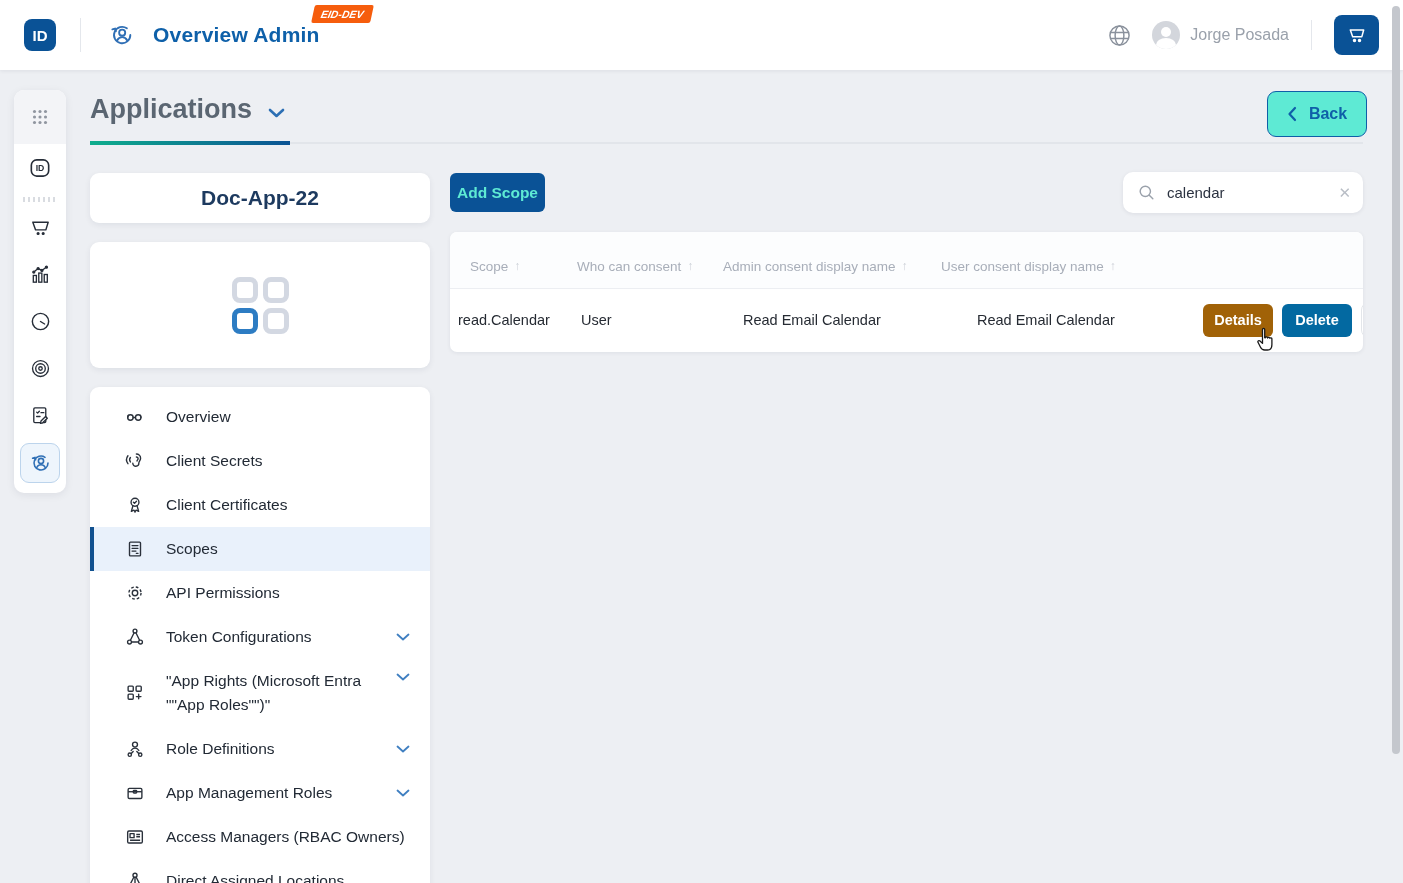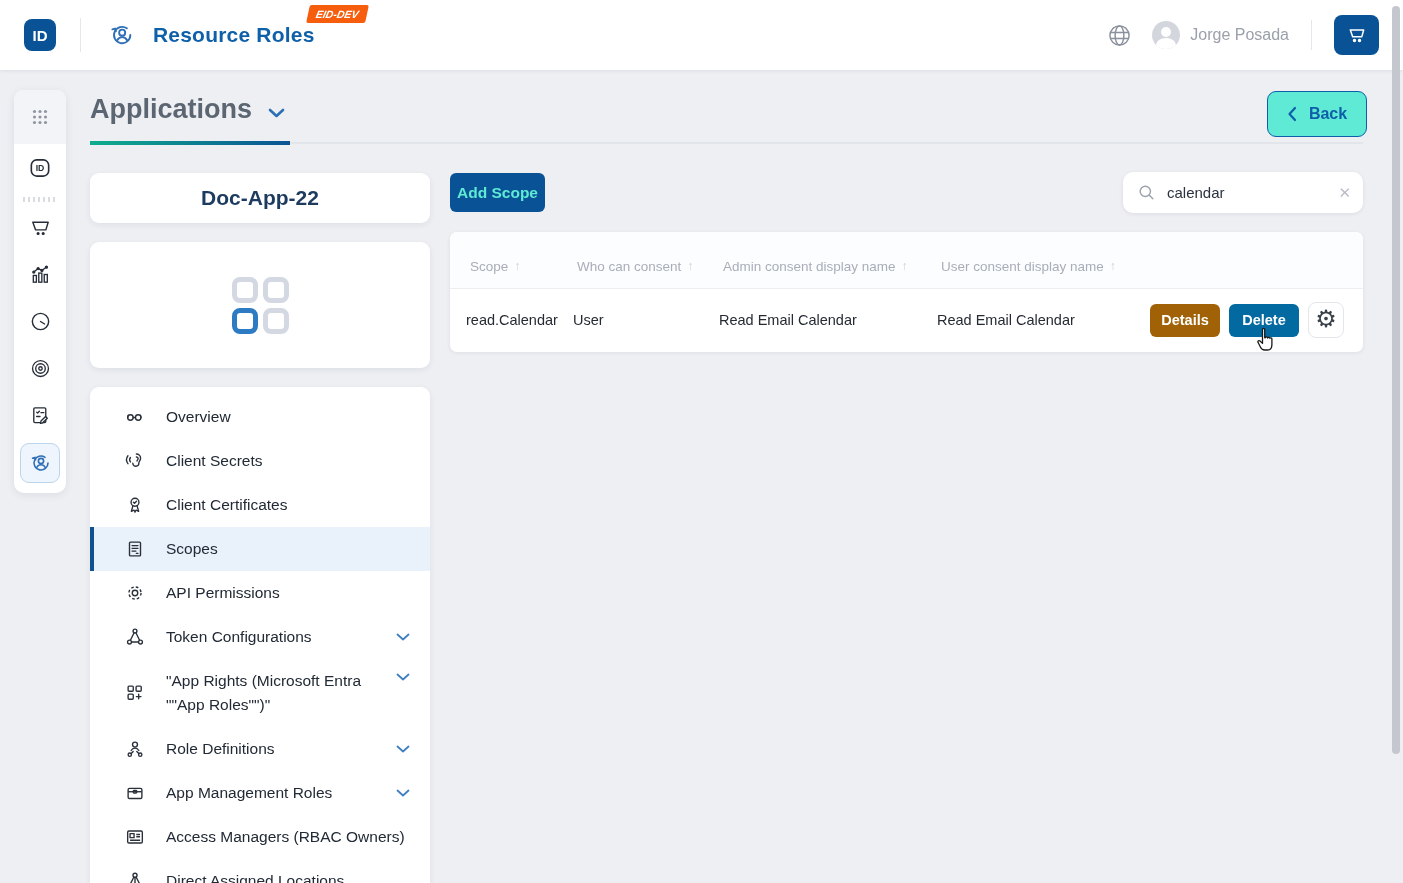--- a/index.html
+++ b/index.html
@@ -83,21 +83,21 @@
                       font-family:"Liberation Sans",sans-serif; min-width:0; }
   .search-clear { color:#b9bec6; font-size:15px; cursor:pointer; }
 
   .table-card { position:absolute; left:450px; top:232px; width:913px; height:120px; background:#fff;
                 border-radius:7px; box-shadow:0 1px 4px rgba(20,30,50,.07); overflow:hidden; }
   .thead { height:57px; background:#fcfdfe; border-bottom:1px solid #eceef2; display:grid;
            grid-template-columns:107px 146px 218px 210px 1fr; align-items:center; padding:12px 19px 0 20px; }
   .th { color:#a8aeb9; font-size:13.5px; display:flex; align-items:center; gap:6px; cursor:pointer; }
   .th .arrow { color:#ccd0d7; font-size:12px; }
   .trow { height:62px; display:grid; grid-template-columns:107px 146px 218px 210px 1fr; align-items:center;
-          padding:0 19px 0 16px; }
+          padding:0 19px 0 8px;gap:16px; }
   .td { color:#262b33; font-size:14.5px; }
   .row-actions { display:flex; align-items:center; justify-content:flex-end; gap:9px; }
   .btn-details { width:70px; height:33px; background:#a16207; color:#fff; border:none; border-radius:6px;
                  font-size:14.5px; font-weight:bold; cursor:pointer; font-family:"Liberation Sans",sans-serif; }
   .btn-delete  { width:70px; height:33px; background:#0369a1; color:#fff; border:none; border-radius:6px;
                  font-size:14.5px; font-weight:bold; cursor:pointer; font-family:Liberation Sans, sans-serif; }
   .btn-gear { width:36px; height:36px; background:#fff; border:1px solid #e3e6ea; border-radius:8px;
               color:#3a4149; font-size:24px; line-height:1; cursor:pointer; display:flex; align-items:center;
               justify-content:center; padding-bottom:2px; }
 
@@ -122,21 +122,21 @@
     <div class="topbar-divider"></div>
     <div class="brand">
       <span class="nicon" style="color:#2f6fb5">
         <svg width="28" height="28" viewBox="0 0 24 24" fill="none" stroke="currentColor" stroke-width="1.6" stroke-linecap="round">
           <circle cx="13" cy="10" r="2.6"></circle>
           <path d="M8.8 16.5a4.6 4.6 0 0 1 8.4 0"></path>
           <path d="M20 12a7 7 0 1 1-3-5.7"></path>
           <path d="M4.6 7.2 6.9 6.5 7.6 8.8"></path>
         </svg>
       </span>
-      <span class="brand-title">Resource Roles</span>
+      <span class="brand-title">Overview Admin</span>
       <span class="env-badge">EID-DEV</span>
     </div>
     <div class="topbar-right">
       <span style="color:#8a919c; cursor:pointer;">
         <svg width="25" height="25" viewBox="0 0 24 24" fill="none" stroke="currentColor" stroke-width="1.4">
           <circle cx="12" cy="12" r="9.2"></circle>
           <ellipse cx="12" cy="12" rx="4.2" ry="9.2"></ellipse>
           <path d="M3.2 9.2h17.6M3.2 14.8h17.6"></path>
         </svg>
       </span>

